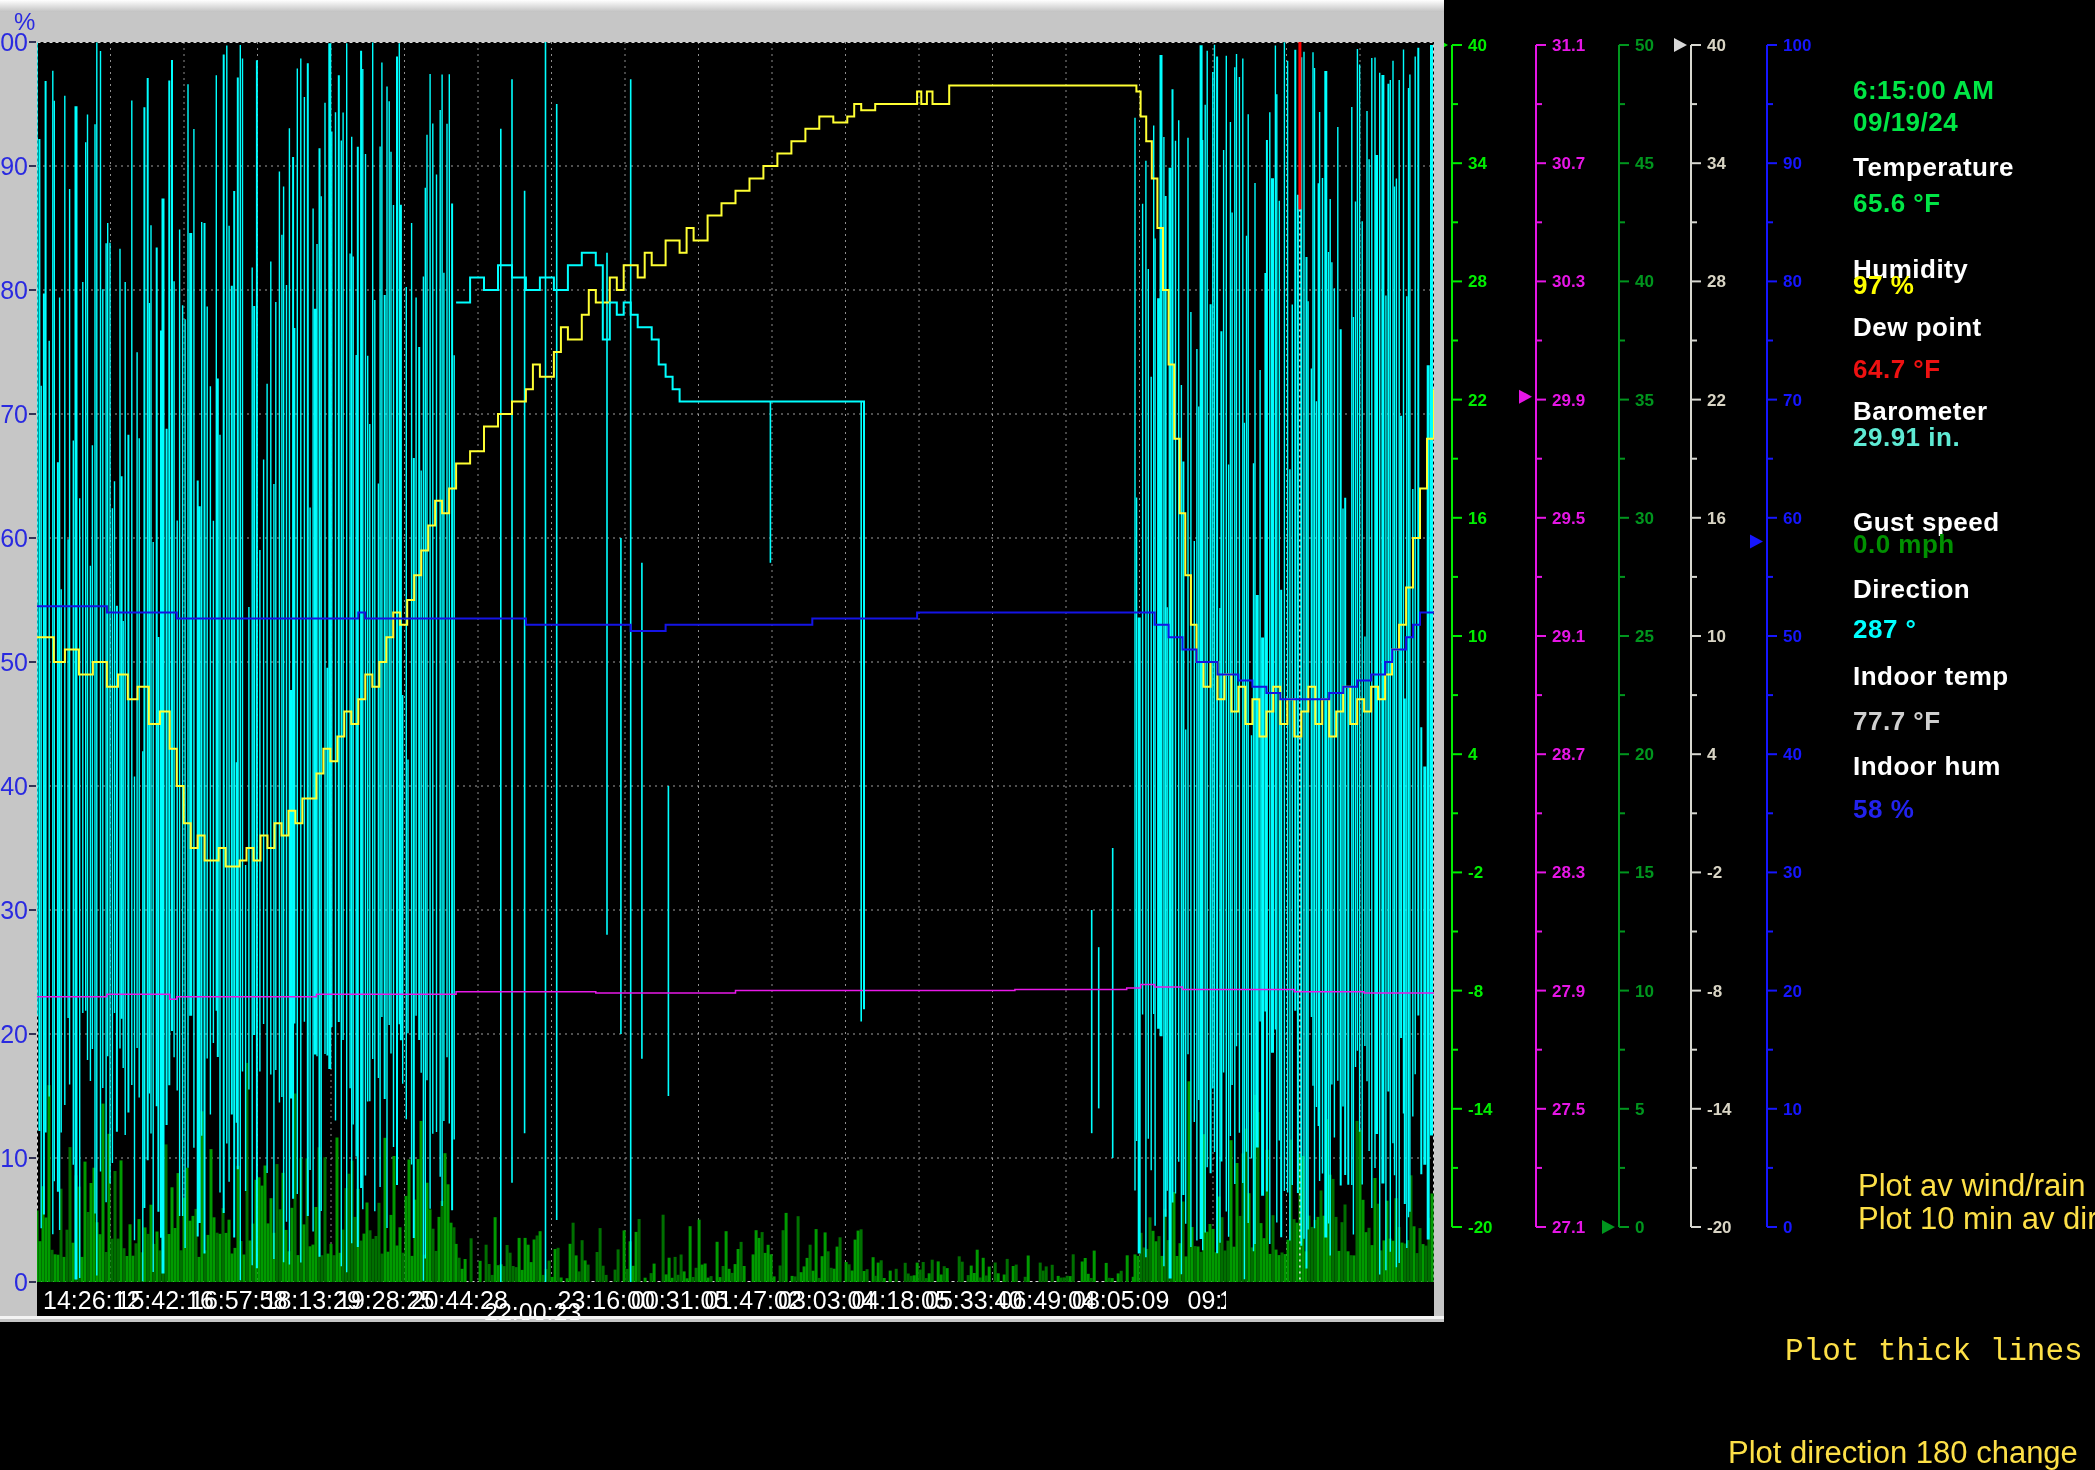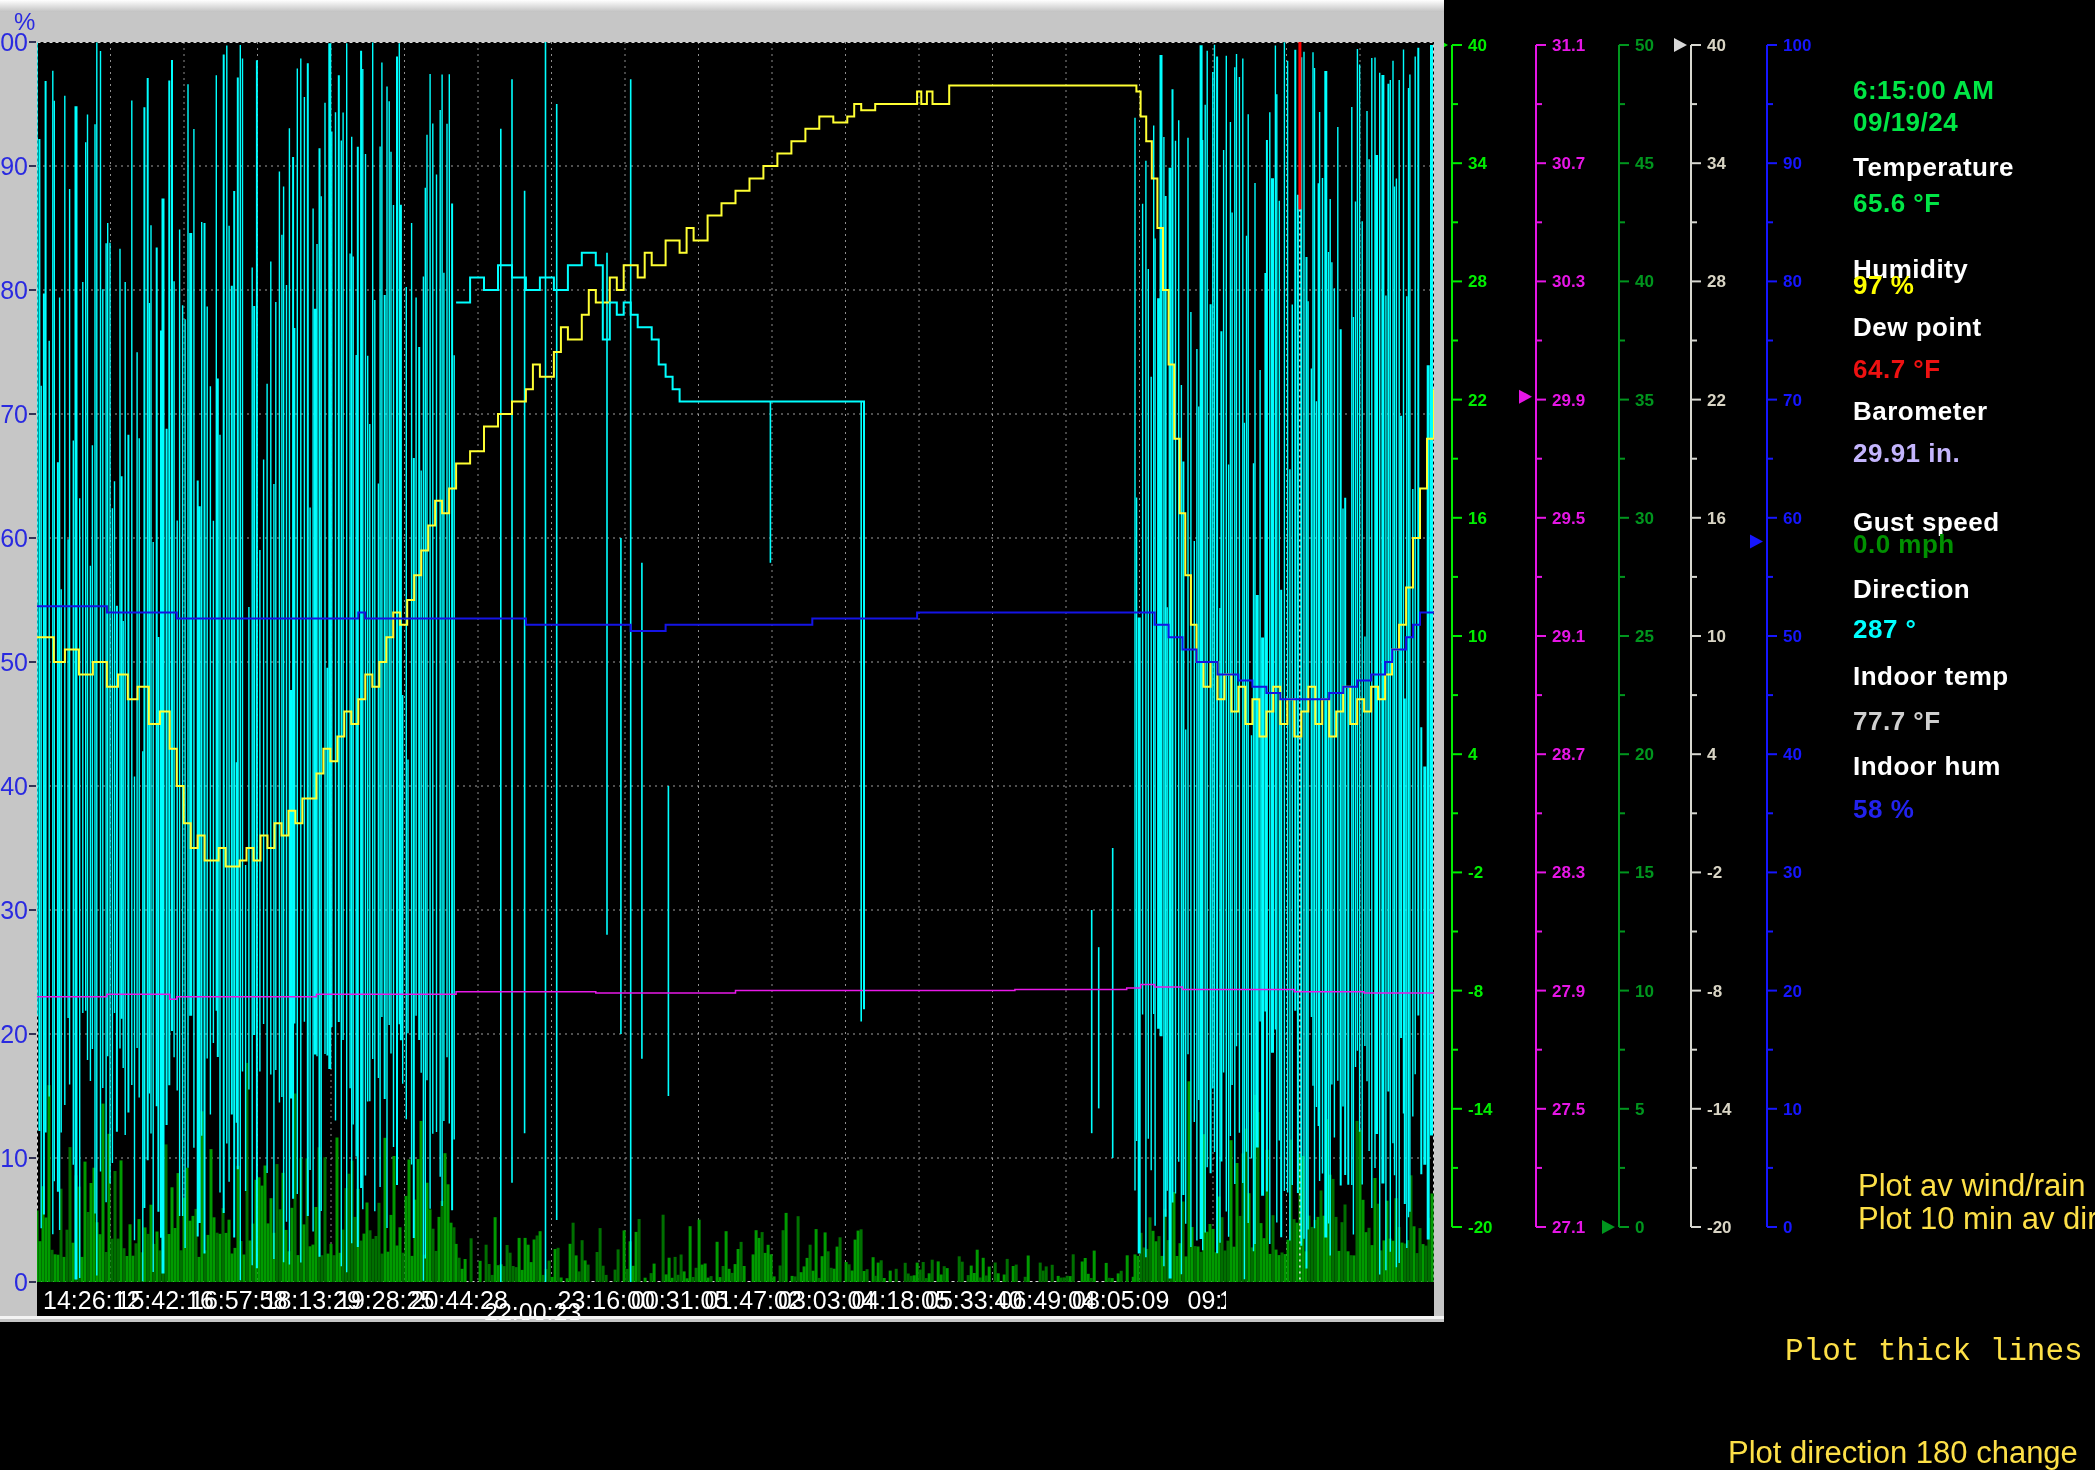--- a/index.html
+++ b/index.html
@@ -1033,21 +1033,21 @@
     <div class="row" style="top: 75px; color: rgb(0, 230, 69);">6:15:00 AM</div>
     <div class="row" style="top: 107px; color: rgb(0, 230, 69);">09/19/24</div>
     <div id="panel-rows">
         <div class="row" style="top: 152px; color: rgb(255, 255, 255);">Temperature</div>
         <div class="row" style="top: 188px; color: rgb(0, 230, 69);">65.6 °F</div>
         <div class="row" style="top: 230px; color: rgb(255, 255, 255); margin-top: 24px;">Humidity</div>
         <div class="row" style="top: 270px; color: rgb(255, 255, 0);">97 %</div>
         <div class="row" style="top: 312px; color: rgb(255, 255, 255);">Dew point</div>
         <div class="row" style="top: 354px; color: rgb(238, 17, 17);">64.7 °F</div>
         <div class="row" style="top: 396px; color: rgb(255, 255, 255);">Barometer</div>
-        <div class="row" style="top: 438px; color: #c4b5fd;">29.91 in.</div>
+        <div class="row" style="top: 422px; color: #5eead4;">29.91 in.</div>
         <div class="row" style="top: 507px; color: rgb(255, 255, 255);">Gust speed</div>
         <div class="row" style="top: 529px; color: rgb(0, 144, 0);">0.0 mph</div>
         <div class="row" style="top: 574px; color: rgb(255, 255, 255);">Direction</div>
         <div class="row" style="top: 614px; color: rgb(0, 255, 255);">287 °</div>
         <div class="row" style="top: 661px; color: rgb(255, 255, 255);">Indoor temp</div>
         <div class="row" style="top: 706px; color: rgb(207, 207, 207);">77.7 °F</div>
         <div class="row" style="top: 751px; color: rgb(255, 255, 255);">Indoor hum</div>
         <div class="row" style="top: 794px; color: rgb(34, 34, 238);">58 %</div>
       </div>
   </div>

